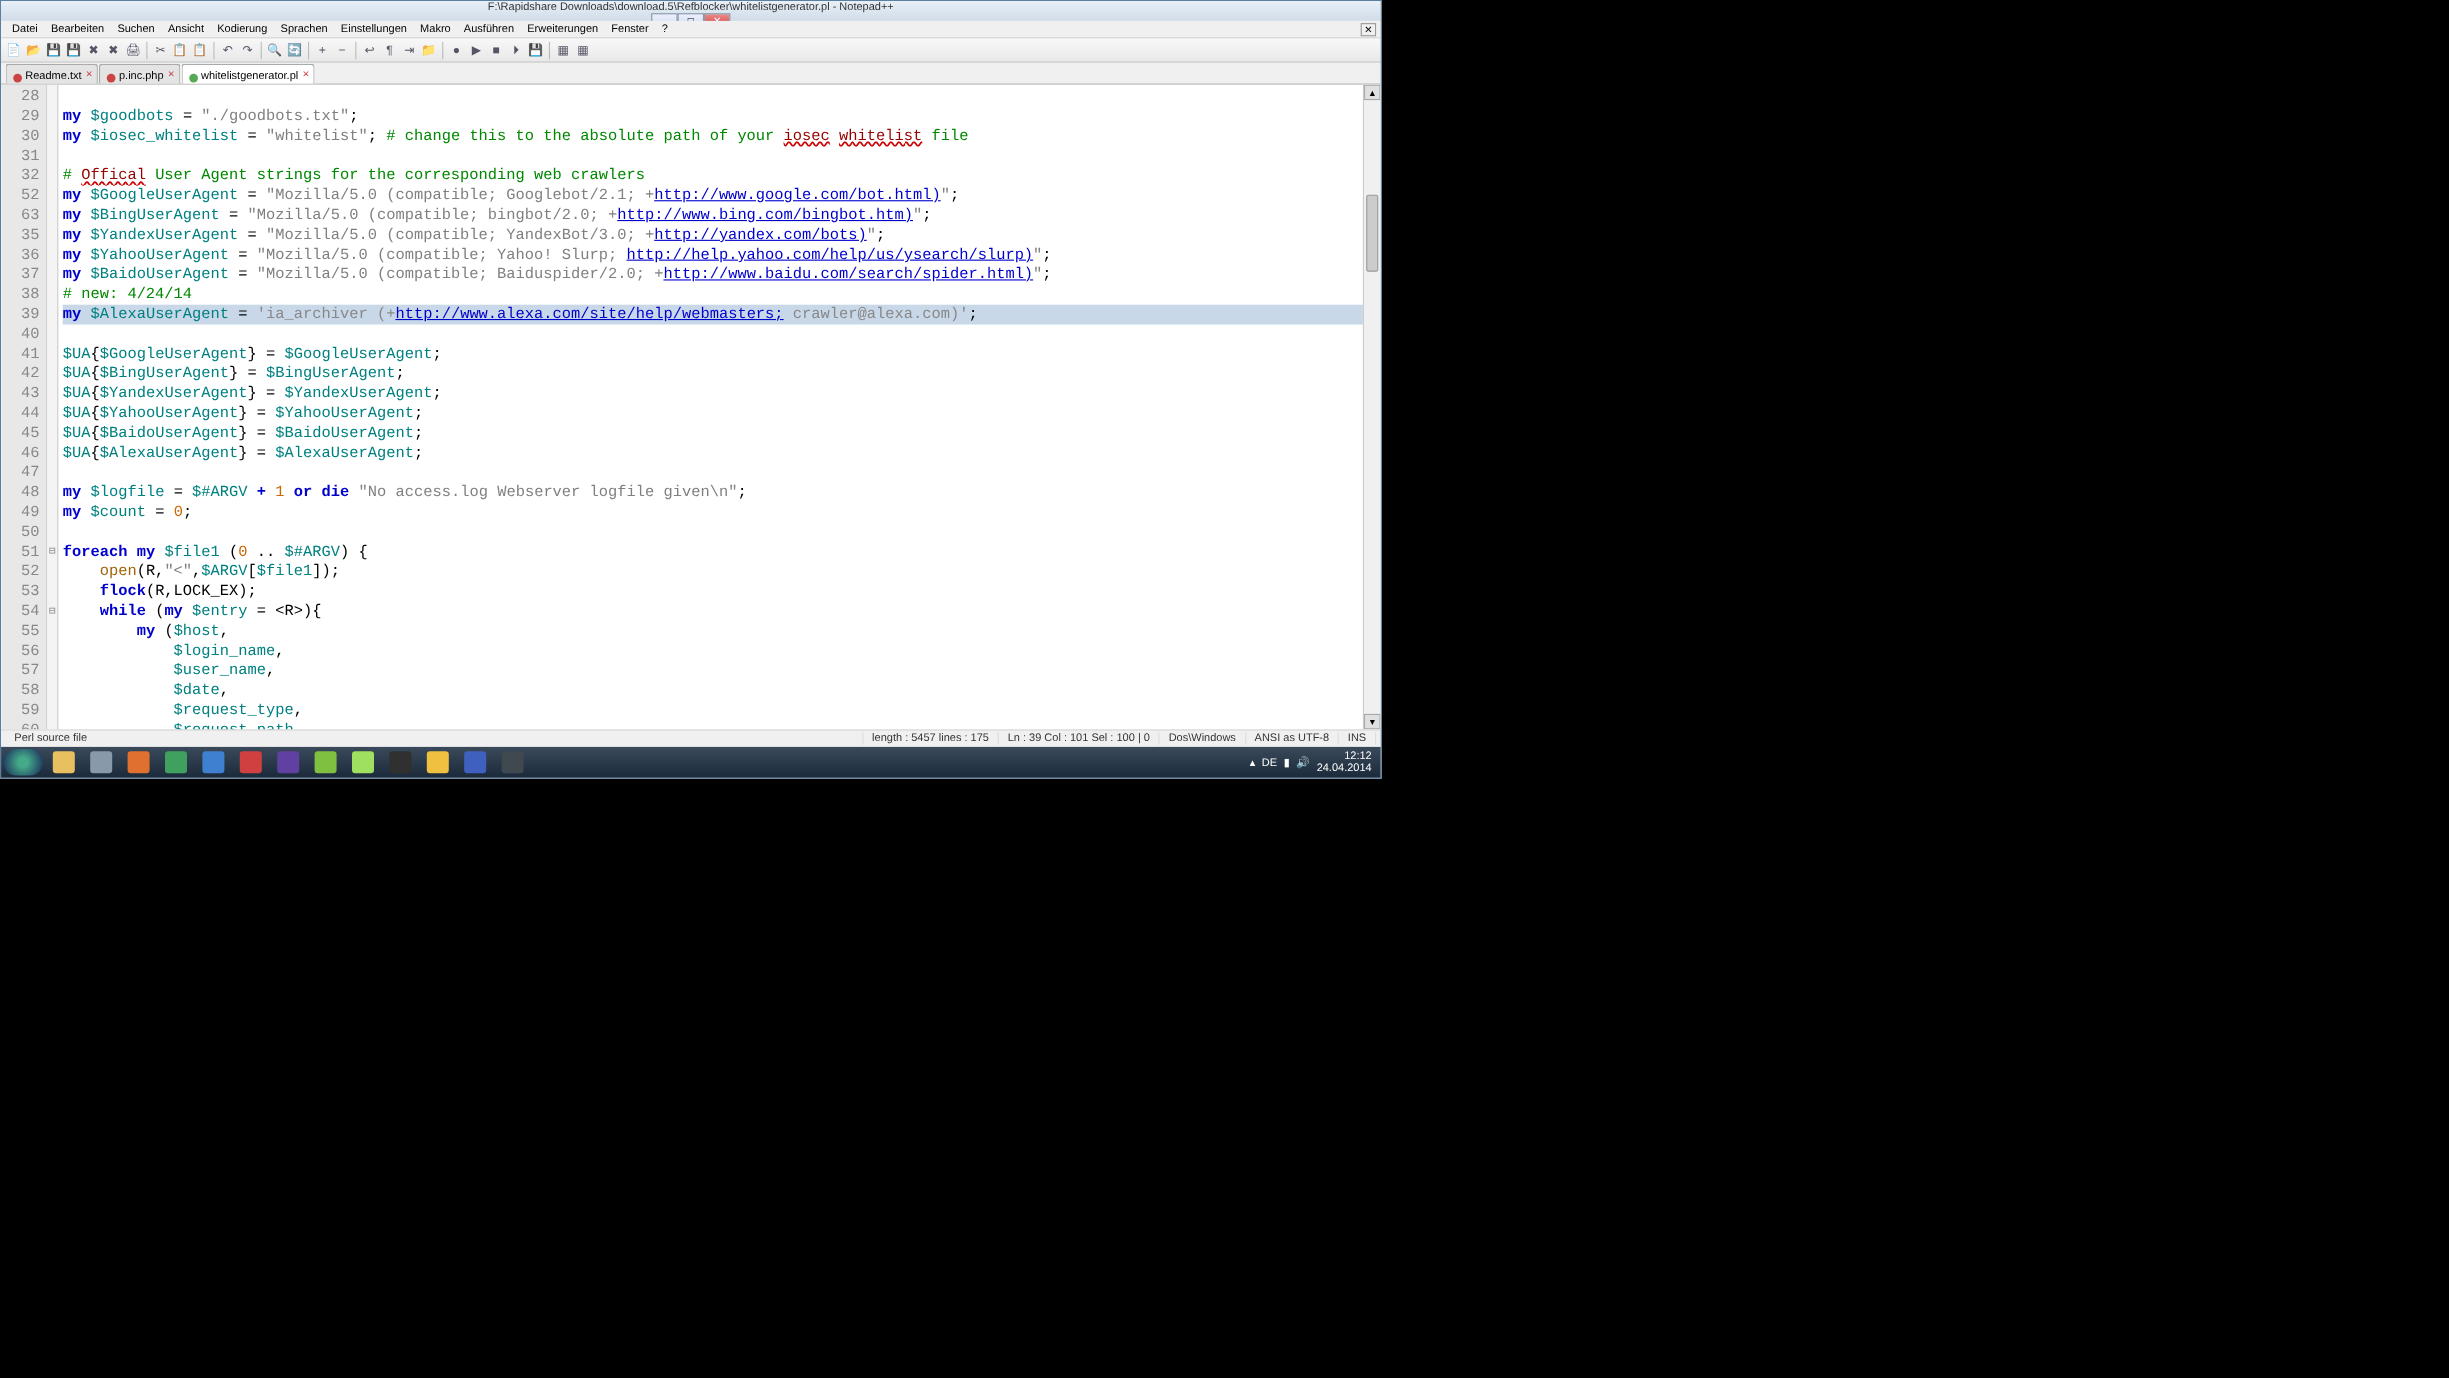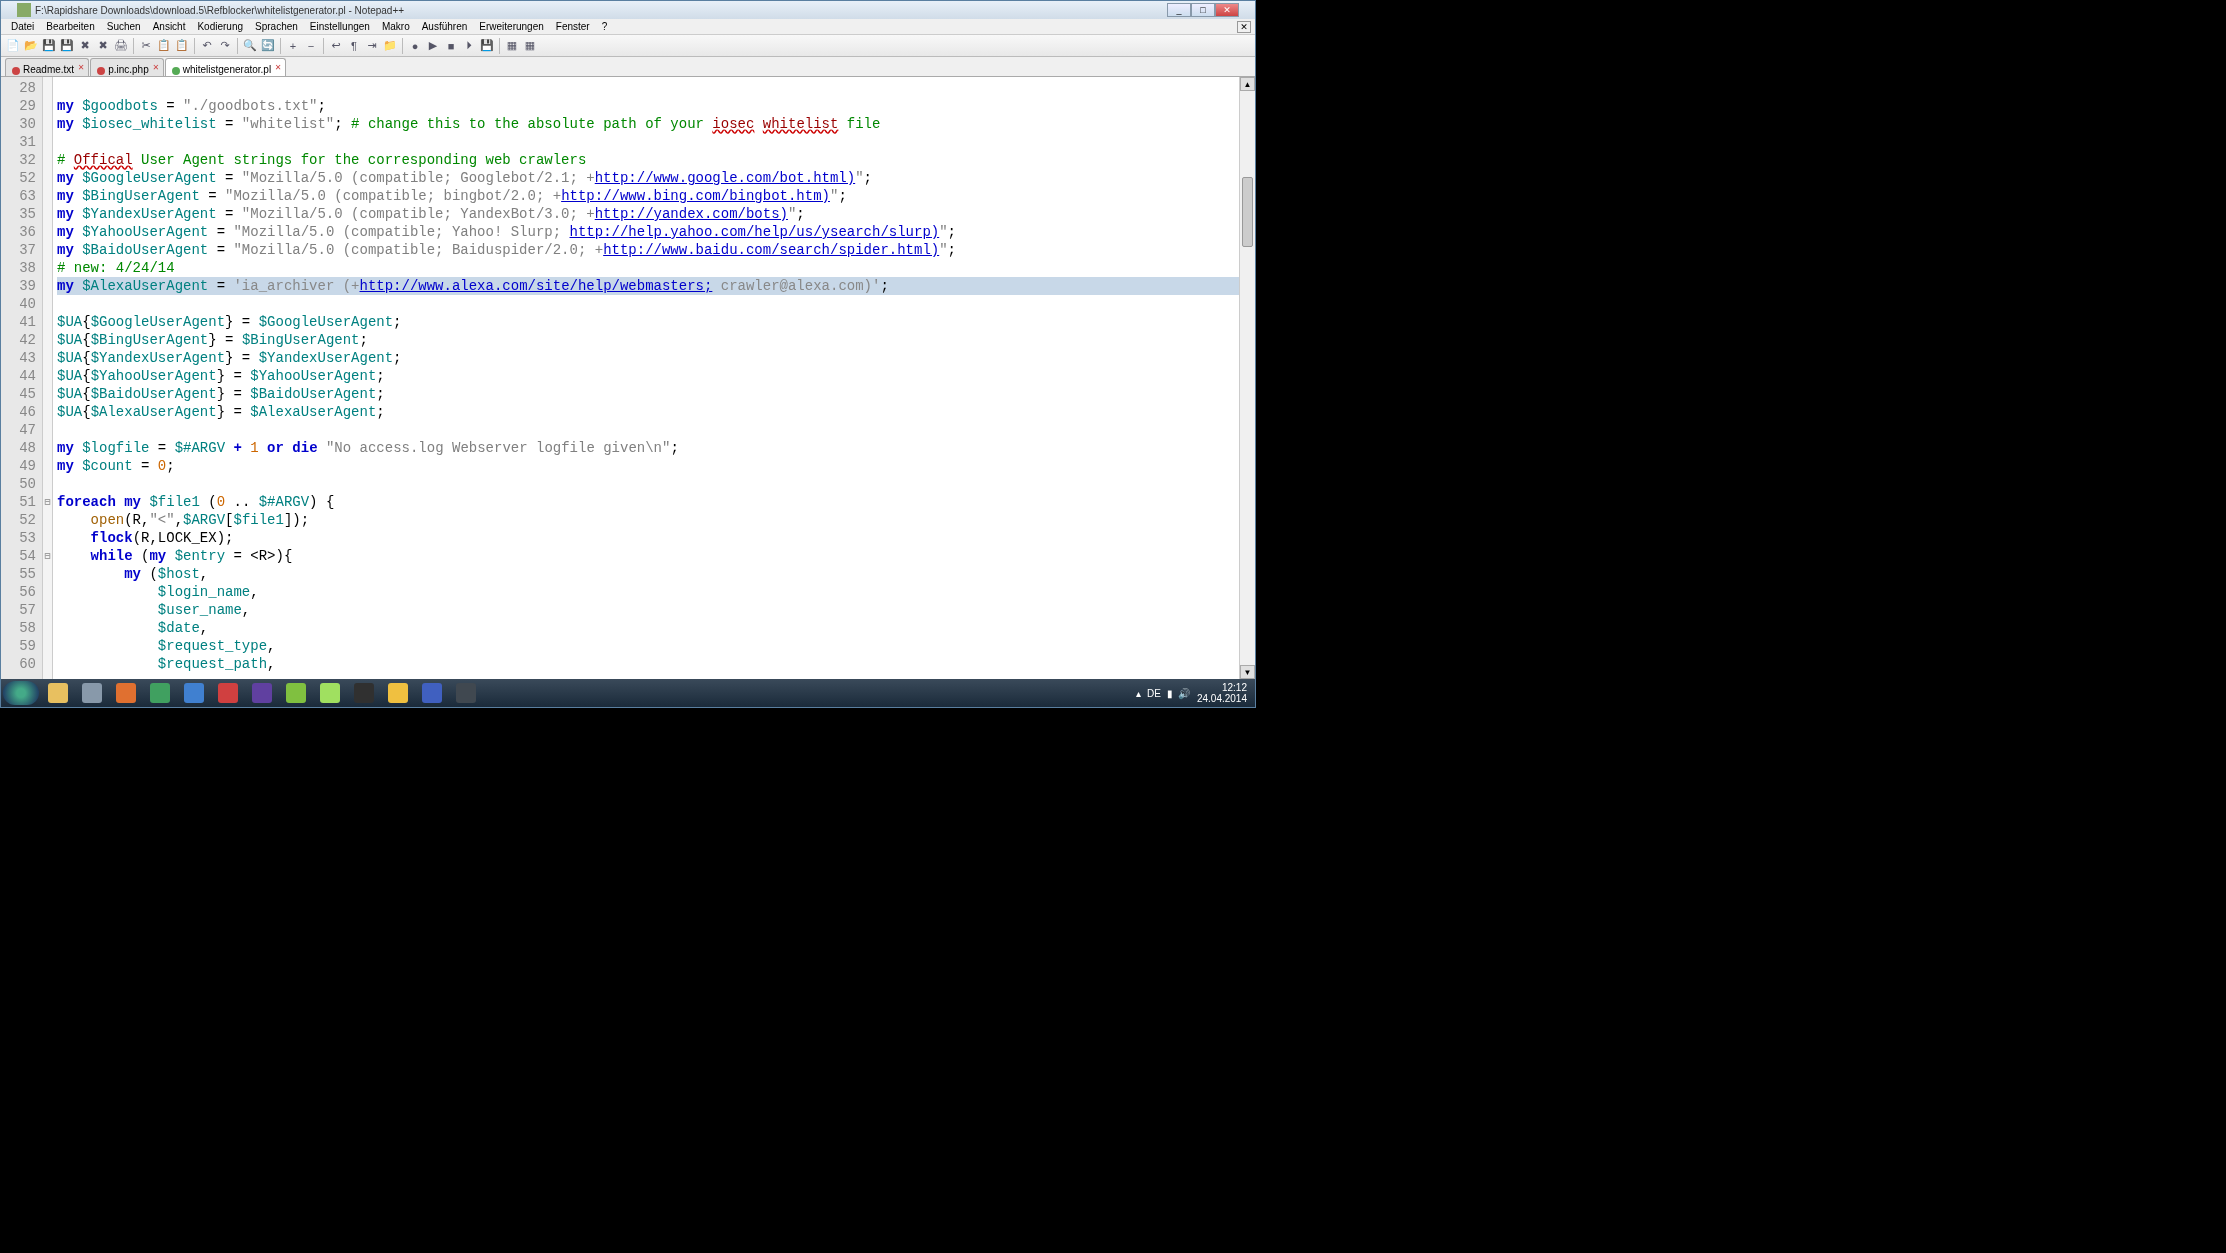--- a/index.html
+++ b/index.html
@@ -18,22 +18,23 @@
   border: 1px solid #5a7fa0;
   position: relative;
   display: flex;
   flex-direction: column;
 }
 .title-bar {
   height: 18px;
   background: linear-gradient(to bottom, #e8f0f8, #d0dce8);
   display: flex;
   align-items: center;
-  padding: 0 16px;
-  font-size: 10px;
+  padding: 0 0;
+  font-size: 10px;
+  flex-direction: column;
 }
 .title-bar .icon {
   width: 14px; height: 14px;
   background: #8a6; display: inline-block; margin-right: 4px;
 }
 .title-bar .title-text { flex: 1; color: #333; }
 .window-controls { display: flex; gap: 0; }
 .window-btn {
   width: 24px; height: 14px;
   border: 1px solid #8899aa;
@@ -404,20 +405,28 @@
           <div style="height: 18px;"></div>
         </div>
     <div class="code" id="code"><div class="code-line"></div><div class="code-line"><span class="tok-kw">my</span> <span class="tok-var">$goodbots</span> <span class="tok-op">=</span> <span class="tok-str">"./goodbots.txt"</span>;</div><div class="code-line"><span class="tok-kw">my</span> <span class="tok-var">$iosec_whitelist</span> <span class="tok-op">=</span> <span class="tok-str">"whitelist"</span>; <span class="tok-cmt"># change this to the absolute path of your <span class="tok-red">iosec</span> <span class="tok-red">whitelist</span> file</span></div><div class="code-line"></div><div class="code-line"><span class="tok-cmt"># <span class="tok-red">Offical</span> User Agent strings for the corresponding web crawlers</span></div><div class="code-line"><span class="tok-kw">my</span> <span class="tok-var">$GoogleUserAgent</span> <span class="tok-op">=</span> <span class="tok-str">"Mozilla/5.0 (compatible; Googlebot/2.1; +<span class="tok-url">http://www.google.com/bot.html)</span>"</span>;</div><div class="code-line"><span class="tok-kw">my</span> <span class="tok-var">$BingUserAgent</span> <span class="tok-op">=</span> <span class="tok-str">"Mozilla/5.0 (compatible; bingbot/2.0; +<span class="tok-url">http://www.bing.com/bingbot.htm)</span>"</span>;</div><div class="code-line"><span class="tok-kw">my</span> <span class="tok-var">$YandexUserAgent</span> <span class="tok-op">=</span> <span class="tok-str">"Mozilla/5.0 (compatible; YandexBot/3.0; +<span class="tok-url">http://yandex.com/bots)</span>"</span>;</div><div class="code-line"><span class="tok-kw">my</span> <span class="tok-var">$YahooUserAgent</span> <span class="tok-op">=</span> <span class="tok-str">"Mozilla/5.0 (compatible; Yahoo! Slurp; <span class="tok-url">http://help.yahoo.com/help/us/ysearch/slurp)</span>"</span>;</div><div class="code-line"><span class="tok-kw">my</span> <span class="tok-var">$BaidoUserAgent</span> <span class="tok-op">=</span> <span class="tok-str">"Mozilla/5.0 (compatible; Baiduspider/2.0; +<span class="tok-url">http://www.baidu.com/search/spider.html)</span>"</span>;</div><div class="code-line"><span class="tok-cmt"># new: 4/24/14</span></div><div class="code-line sel"><span class="tok-kw">my</span> <span class="tok-var">$AlexaUserAgent</span> <span class="tok-op">=</span> <span class="tok-str2">'ia_archiver (+<span class="tok-url">http://www.alexa.com/site/help/webmasters;</span> crawler@alexa.com)'</span>;</div><div class="code-line"></div><div class="code-line"><span class="tok-hash">$UA</span>{<span class="tok-var">$GoogleUserAgent</span>} <span class="tok-op">=</span> <span class="tok-var">$GoogleUserAgent</span>;</div><div class="code-line"><span class="tok-hash">$UA</span>{<span class="tok-var">$BingUserAgent</span>} <span class="tok-op">=</span> <span class="tok-var">$BingUserAgent</span>;</div><div class="code-line"><span class="tok-hash">$UA</span>{<span class="tok-var">$YandexUserAgent</span>} <span class="tok-op">=</span> <span class="tok-var">$YandexUserAgent</span>;</div><div class="code-line"><span class="tok-hash">$UA</span>{<span class="tok-var">$YahooUserAgent</span>} <span class="tok-op">=</span> <span class="tok-var">$YahooUserAgent</span>;</div><div class="code-line"><span class="tok-hash">$UA</span>{<span class="tok-var">$BaidoUserAgent</span>} <span class="tok-op">=</span> <span class="tok-var">$BaidoUserAgent</span>;</div><div class="code-line"><span class="tok-hash">$UA</span>{<span class="tok-var">$AlexaUserAgent</span>} <span class="tok-op">=</span> <span class="tok-var">$AlexaUserAgent</span>;</div><div class="code-line"></div><div class="code-line"><span class="tok-kw">my</span> <span class="tok-var">$logfile</span> <span class="tok-op">=</span> <span class="tok-var">$#ARGV</span> <span class="tok-kw">+</span> <span class="tok-num">1</span> <span class="tok-kw">or</span> <span class="tok-die">die</span> <span class="tok-str">"No access.log Webserver logfile given\n"</span>;</div><div class="code-line"><span class="tok-kw">my</span> <span class="tok-var">$count</span> <span class="tok-op">=</span> <span class="tok-num">0</span>;</div><div class="code-line"></div><div class="code-line"><span class="tok-kw">foreach</span> <span class="tok-kw">my</span> <span class="tok-var">$file1</span> (<span class="tok-num">0</span> .. <span class="tok-var">$#ARGV</span>) {</div><div class="code-line">    <span class="tok-func">open</span>(R,<span class="tok-str">"&lt;"</span>,<span class="tok-var">$ARGV</span>[<span class="tok-var">$file1</span>]);</div><div class="code-line">    <span class="tok-kw">flock</span>(R,LOCK_EX);</div><div class="code-line">    <span class="tok-kw">while</span> (<span class="tok-kw">my</span> <span class="tok-var">$entry</span> <span class="tok-op">=</span> &lt;R&gt;){</div><div class="code-line">        <span class="tok-kw">my</span> (<span class="tok-var">$host</span>,</div><div class="code-line">            <span class="tok-var">$login_name</span>,</div><div class="code-line">            <span class="tok-var">$user_name</span>,</div><div class="code-line">            <span class="tok-var">$date</span>,</div><div class="code-line">            <span class="tok-var">$request_type</span>,</div><div class="code-line">            <span class="tok-var">$request_path</span>,</div></div>
     <div class="vscroll">
       <div class="arrow-up">▲</div>
       <div class="thumb"></div>
       <div class="arrow-down">▼</div>
     </div>
   </div>
 
+  <div class="status-bar">
+    <div class="status-cell grow">Perl source file</div>
+    <div class="status-cell">length : 5457   lines : 175</div>
+    <div class="status-cell">Ln : 39   Col : 101   Sel : 100 | 0</div>
+    <div class="status-cell">Dos\Windows</div>
+    <div class="status-cell">ANSI as UTF-8</div>
+    <div class="status-cell">INS</div>
+  </div>
 
   <div class="taskbar">
     <div class="start-btn"></div>
     <div id="taskbar-apps" style="display:flex;gap:4px;">
           <div class="tb-icon">
             <span style="background: rgb(232, 192, 96);"></span>
           </div>
           <div class="tb-icon">
             <span style="background: rgb(136, 153, 170);"></span>
           </div>

